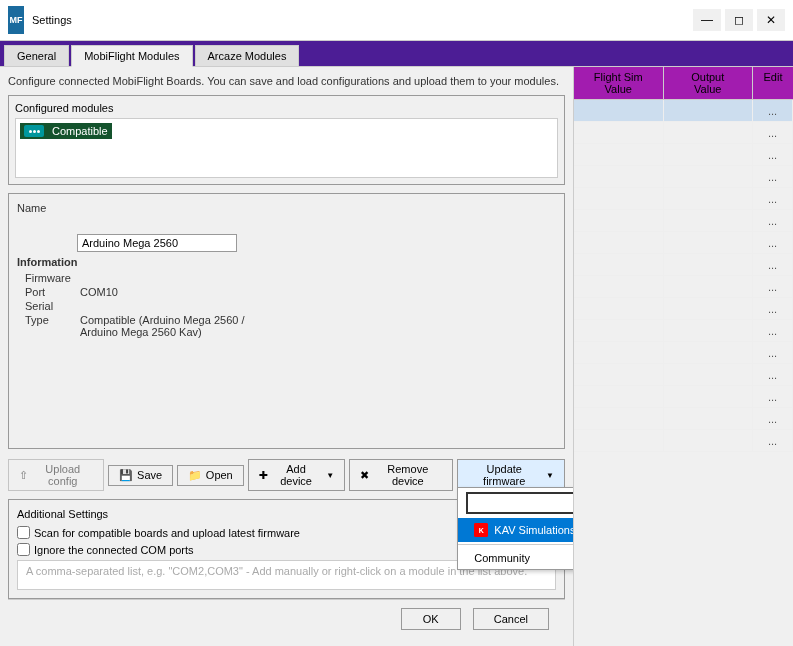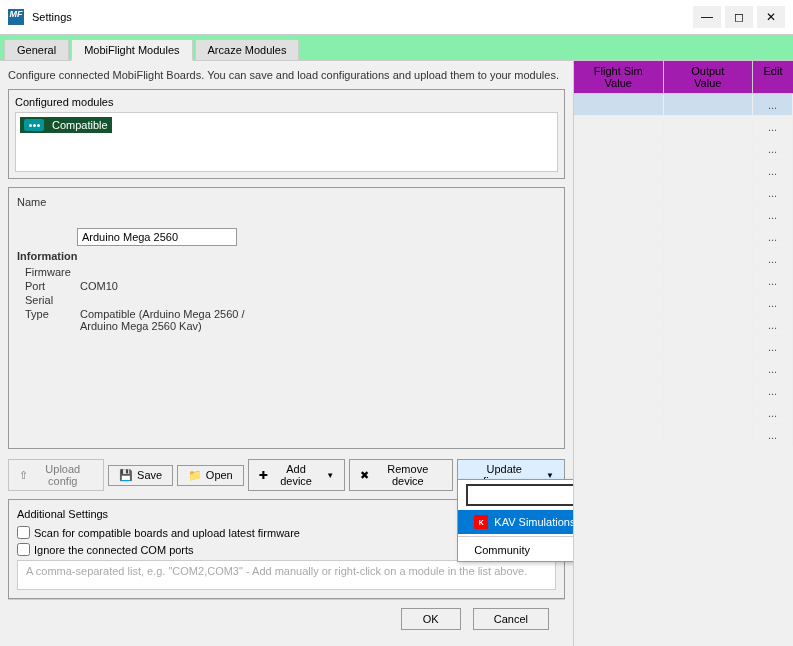--- a/index.html
+++ b/index.html
@@ -1,26 +1,26 @@
 <!DOCTYPE html>
 <html><head>
   <meta charset="utf-8">
   <style>
     * { box-sizing: border-box; margin: 0; padding: 0; }
     body { font-family: 'Segoe UI', Tahoma, Geneva, Verdana, sans-serif; font-size: 11px; background: #f0f0f0; width: 793px; height: 646px; overflow: hidden; }
 
     .window { width: 793px; height: 646px; background: #f0f0f0; display: flex; flex-direction: column; }
 
     .title-bar { background: #fff; border-bottom: 1px solid #ccc; display: flex; align-items: center; padding: 6px 8px; gap: 8px; }
-    .title-bar-icon { width: 16px; height: 16px; background: #1a6b9e; display: flex; align-items: flex-start; justify-content: center; color: white; font-size: 9px; font-weight: bold; font-style: italic; }
+    .title-bar-icon { width: 16px; height: 28px; background: #1a6b9e; display: flex; align-items: center; justify-content: center; color: white; font-size: 9px; font-weight: bold; }
     .title-bar-text { flex: 1; font-size: 11px; }
     .title-bar-controls { display: flex; gap: 4px; }
     .title-bar-btn { width: 28px; height: 22px; border: none; background: #f0f0f0; cursor: pointer; font-size: 12px; display: flex; align-items: center; justify-content: center; }
 
-    .tabs { display: flex; padding: 4px 4px 0; background: #86efac; border-bottom: 1px solid #ccc; }
+    .tabs { display: flex; padding: 4px 4px 0; background: #4c1d95; border-bottom: 1px solid #ccc; }
     .tab { padding: 4px 12px; border: 1px solid #ccc; border-bottom: none; background: #e0e0e0; cursor: pointer; margin-right: 2px; font-size: 11px; }
     .tab.active { background: #f0f0f0; border-bottom: 1px solid #f0f0f0; margin-bottom: -1px; }
 
     .main-content { display: flex; flex: 1; overflow: hidden; }
 
     .left-panel { flex: 1; padding: 8px; display: flex; flex-direction: column; overflow: hidden; }
 
     .description { font-size: 11px; margin-bottom: 8px; color: #333; }
 
     .configured-modules { border: 1px solid #999; padding: 6px; margin-bottom: 8px; flex: 0 0 auto; }
@@ -168,21 +168,21 @@
           <span>✖</span>
           <span>Remove device</span>
         </button>
 
         <div class="update-firmware-area" style="position: relative;">
           <button class="btn" style="background:#ddeeff;">
             <span>Update firmware</span>
             <span class="dropdown-arrow">▼</span>
           </button>
 
-          <div class="dropdown-overlay" style="left: 0; top: 20px;">
+          <div class="dropdown-overlay" style="left: 0; top: 28px;">
             <div class="context-menu">
 
               <input class="search-box" type="text" placeholder="" style="">
 
               <div class="context-item active">
                 <span style="display:flex;align-items:center;gap:6px;">
                   <span style="display:inline-block;width:14px;height:14px;background:red;border-radius:2px;overflow:hidden;position:relative;">
                     <span style="position:absolute;top:0;left:0;width:100%;height:100%;background:red;display:flex;align-items:center;justify-content:center;color:white;font-size:7px;font-weight:bold;">K</span>
                   </span>
                   <span>KAV Simulations</span>

